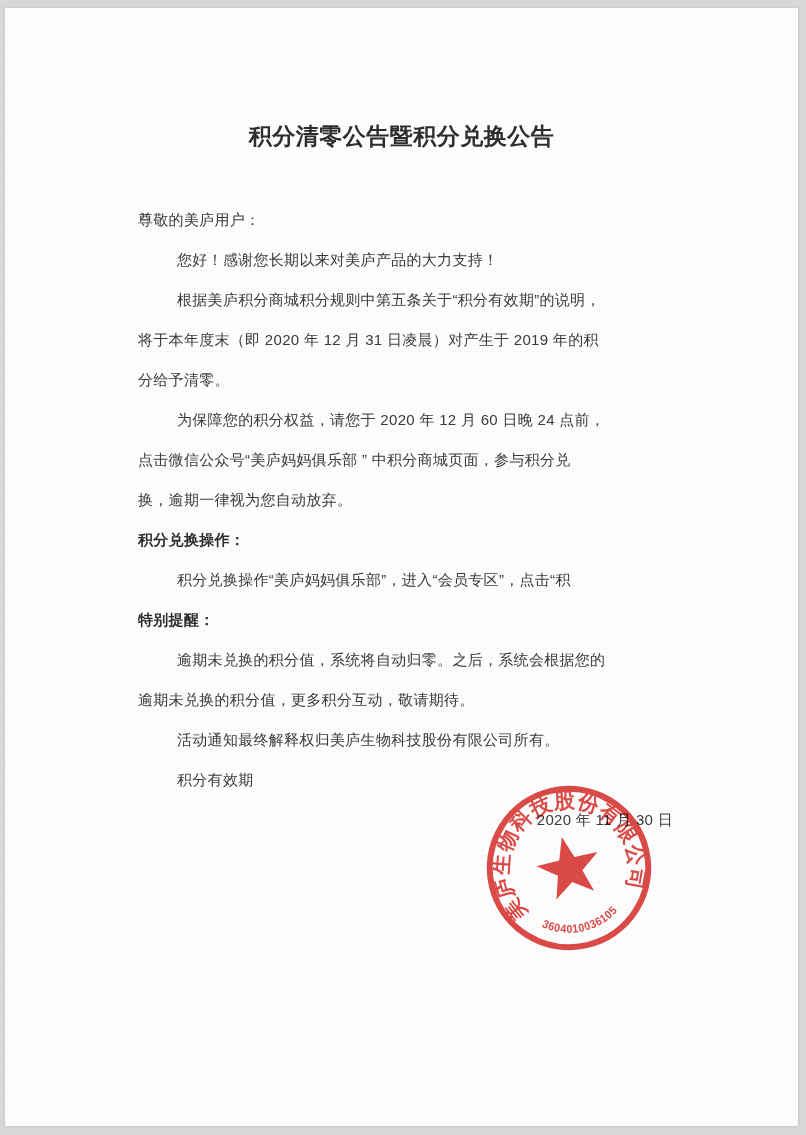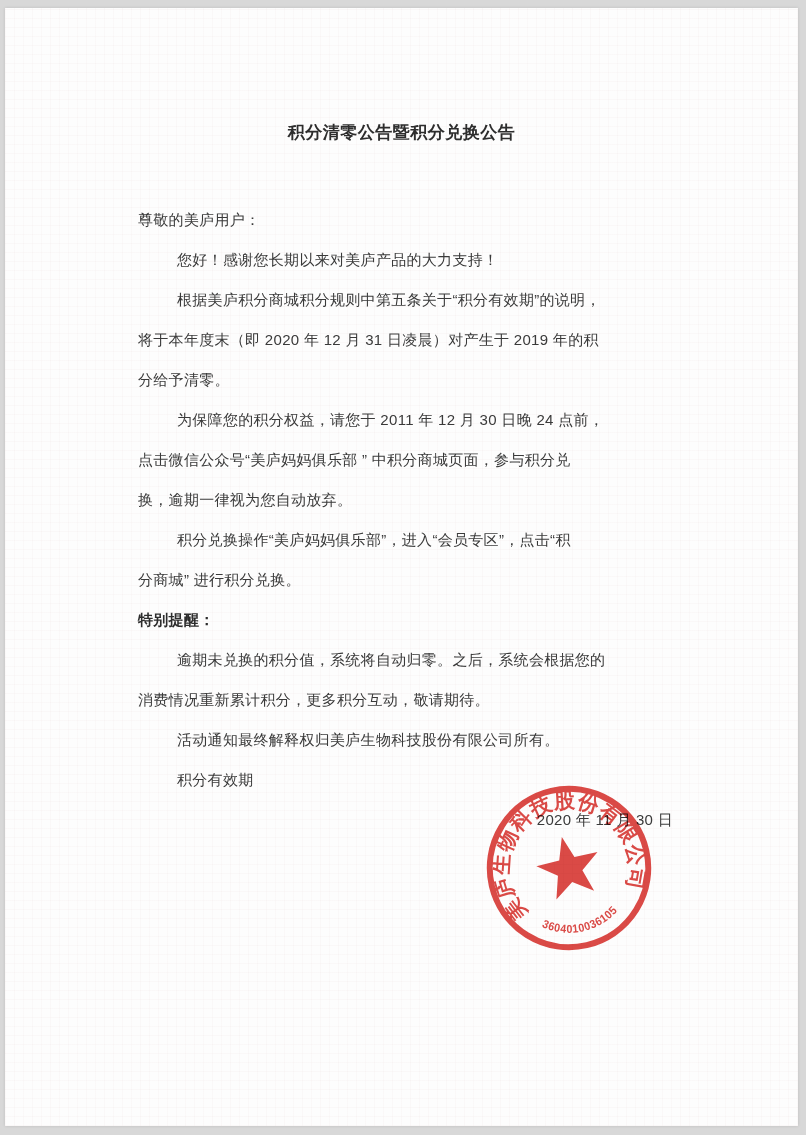--- a/index.html
+++ b/index.html
@@ -26,21 +26,21 @@
       repeating-linear-gradient(0deg,  rgba(215,185,185,0.07) 0 1px, transparent 1px 9px),
       repeating-linear-gradient(90deg, rgba(215,185,185,0.07) 0 1px, transparent 1px 9px);
     box-shadow: 0 0 3px rgba(0,0,0,0.12);
   }
   .doc-title {
     position: absolute;
     left: 0;
     top: 113px;
     width: 100%;
     text-align: center;
-    font-size: 17px;
+    font-size: 23px;
     font-weight: 700;
     letter-spacing: 0.5px;
     color: #2d2d2d;
     margin: 0;
   }
   .doc-body {
     position: absolute;
     left: 133px;
     top: 192px;
     width: 535px;
@@ -85,28 +85,28 @@
 <div class="page">
 
   <h1 class="doc-title">积分清零公告暨积分兑换公告</h1>
 
   <div class="doc-body">
     <div class="line">尊敬的美庐用户：</div>
     <div class="line indent">您好！感谢您长期以来对美庐产品的大力支持！</div>
     <div class="line indent">根据美庐积分商城积分规则中第五条关于“积分有效期”的说明，</div>
     <div class="line">将于本年度末（即 2020 年 12 月 31 日凌晨）对产生于 2019 年的积</div>
     <div class="line">分给予清零。</div>
-    <div class="line indent">为保障您的积分权益，请您于 2011 年 12 月 30 日晚 24 点前，</div>
+    <div class="line indent">为保障您的积分权益，请您于 2020 年 12 月 60 日晚 24 点前，</div>
     <div class="line">点击微信公众号“美庐妈妈俱乐部 ” 中积分商城页面，参与积分兑</div>
     <div class="line">换，逾期一律视为您自动放弃。</div>
+    <div class="line bold">积分兑换操作：</div>
     <div class="line indent">积分兑换操作“美庐妈妈俱乐部”，进入“会员专区”，点击“积</div>
-    <div class="line">分商城” 进行积分兑换。</div>
     <div class="line bold">特别提醒：</div>
     <div class="line indent">逾期未兑换的积分值，系统将自动归零。之后，系统会根据您的</div>
-    <div class="line">消费情况重新累计积分，更多积分互动，敬请期待。</div>
+    <div class="line">逾期未兑换的积分值，更多积分互动，敬请期待。</div>
     <div class="line indent">活动通知最终解释权归美庐生物科技股份有限公司所有。</div>
     <div class="line indent">积分有效期</div>
     <div class="line date">2020 年 11 月 30 日</div>
   </div>
 
   <div class="seal">
     <svg viewBox="0 0 200 200" xmlns="http://www.w3.org/2000/svg">
       <defs>
         <path id="seal-arc-top" d="M 54.95 131.6 A 55 55 0 1 1 145.05 131.6" fill="none"></path>
         <path id="seal-arc-bottom" d="M 62.1 145.2 A 59 59 0 0 0 137.9 145.2" fill="none"></path>

